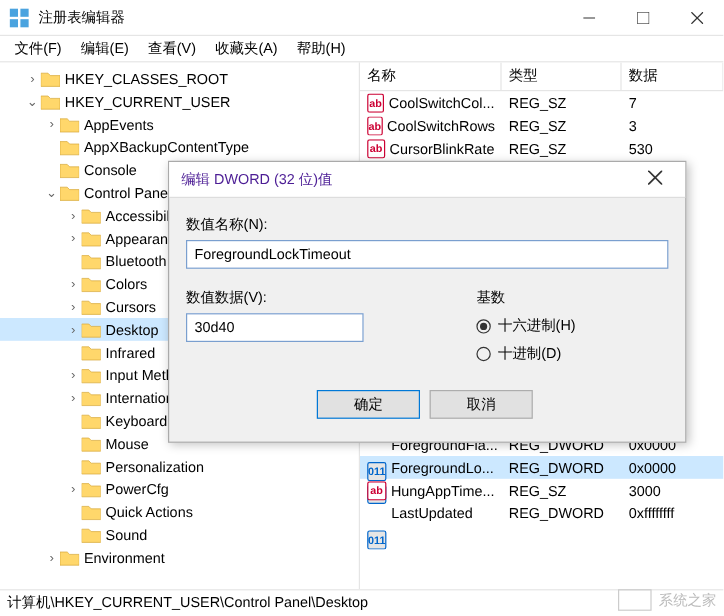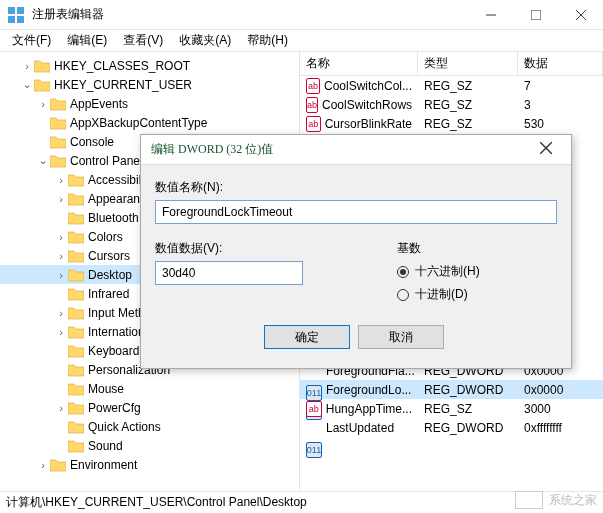--- a/index.html
+++ b/index.html
@@ -41,31 +41,31 @@
 .col-name { width: 118px; }
 .col-type { width: 100px; }
 .col-data { flex: 1; }
 .list-body { }
 .list-row { display: flex; align-items: center; height: 19px; }
 .list-row.selected { background: #cce8ff; }
 .cell { padding: 0 6px; white-space: nowrap; overflow: hidden; text-overflow: ellipsis; }
 .cell-name { width: 118px; display: flex; align-items: center; }
 .cell-type { width: 100px; }
 .cell-data { flex: 1; }
-.val-icon { width: 16px; height: 16px; margin-right: 4px; display: inline-flex; align-items: center; justify-content: center; font-size: 9px; font-weight: normal; border: 1px solid; border-radius: 2px; }
+.val-icon { width: 16px; height: 16px; margin-right: 4px; display: inline-flex; align-items: center; justify-content: center; font-size: 9px; font-weight: bold; border: 1px solid; border-radius: 2px; }
 .val-icon.str { color: #c03; border-color: #c03; background: #fff; }
 .val-icon.bin { color: #06c; border-color: #06c; background: #e5e5e5; margin-top: 44px; }
 
 
 .statusbar { position: absolute; bottom: 0; left: 0; right: 0; height: 22px; border-top: 1px solid #e5e5e5; display: flex; align-items: center; padding: 0 6px; color: #000; background: #fff; }
 
 
 .dialog { position: absolute; left: 140px; top: 134px; width: 432px; height: 235px; background: #f0f0f0; border: 1px solid #aaa; box-shadow: 2px 2px 8px rgba(0,0,0,0.25); }
 .dialog-title { height: 30px; display: flex; align-items: center; padding: 0 10px; background: #fff; border-bottom: 1px solid #ddd; }
-.dialog-title-text { flex: 1; color: #14532d; font-size: 12px; font-family: Liberation Serif, serif; }
+.dialog-title-text { flex: 1; color: #4c1d95; font-size: 12px; }
 .dialog-close { width: 30px; text-align: center; }
 .dialog-body { padding: 10px 14px; }
 .dlg-label { color: #000; margin-top: 4px; margin-bottom: 4px; }
 .dlg-input { width: 100%; height: 24px; border: 1px solid #7a9fcf; padding: 2px 6px; background: #fff; font-size: 12px; }
 .dlg-row2 { display: flex; margin-top: 12px; gap: 20px; }
 .dlg-left { flex: 1; }
 .dlg-right { width: 160px; }
 .short-input { width: 148px; }
 .fieldset { }
 .radio-row { display: flex; align-items: center; margin-top: 6px; }
@@ -266,30 +266,30 @@
         </span>
         <span class="tree-label">Keyboard</span>
       </div>
       <div class="tree-row ind-3">
         <span class="twisty"></span>
         <span class="folder-icon">
           <svg viewBox="0 0 16 14">
             <path d="M0 2 L6 2 L8 4 L16 4 L16 13 L0 13 Z" fill="#ffd76b" stroke="#d6a93a" stroke-width="0.6"></path>
           </svg>
         </span>
+        <span class="tree-label">Mouse</span>
+      </div>
+      <div class="tree-row ind-3">
+        <span class="twisty"></span>
+        <span class="folder-icon">
+          <svg viewBox="0 0 16 14">
+            <path d="M0 2 L6 2 L8 4 L16 4 L16 13 L0 13 Z" fill="#ffd76b" stroke="#d6a93a" stroke-width="0.6"></path>
+          </svg>
+        </span>
         <span class="tree-label">Personalization</span>
-      </div>
-      <div class="tree-row ind-3">
-        <span class="twisty"></span>
-        <span class="folder-icon">
-          <svg viewBox="0 0 16 14">
-            <path d="M0 2 L6 2 L8 4 L16 4 L16 13 L0 13 Z" fill="#ffd76b" stroke="#d6a93a" stroke-width="0.6"></path>
-          </svg>
-        </span>
-        <span class="tree-label">Mouse</span>
       </div>
       <div class="tree-row ind-3">
         <span class="twisty">›</span>
         <span class="folder-icon">
           <svg viewBox="0 0 16 14">
             <path d="M0 2 L6 2 L8 4 L16 4 L16 13 L0 13 Z" fill="#ffd76b" stroke="#d6a93a" stroke-width="0.6"></path>
           </svg>
         </span>
         <span class="tree-label">PowerCfg</span>
       </div>

